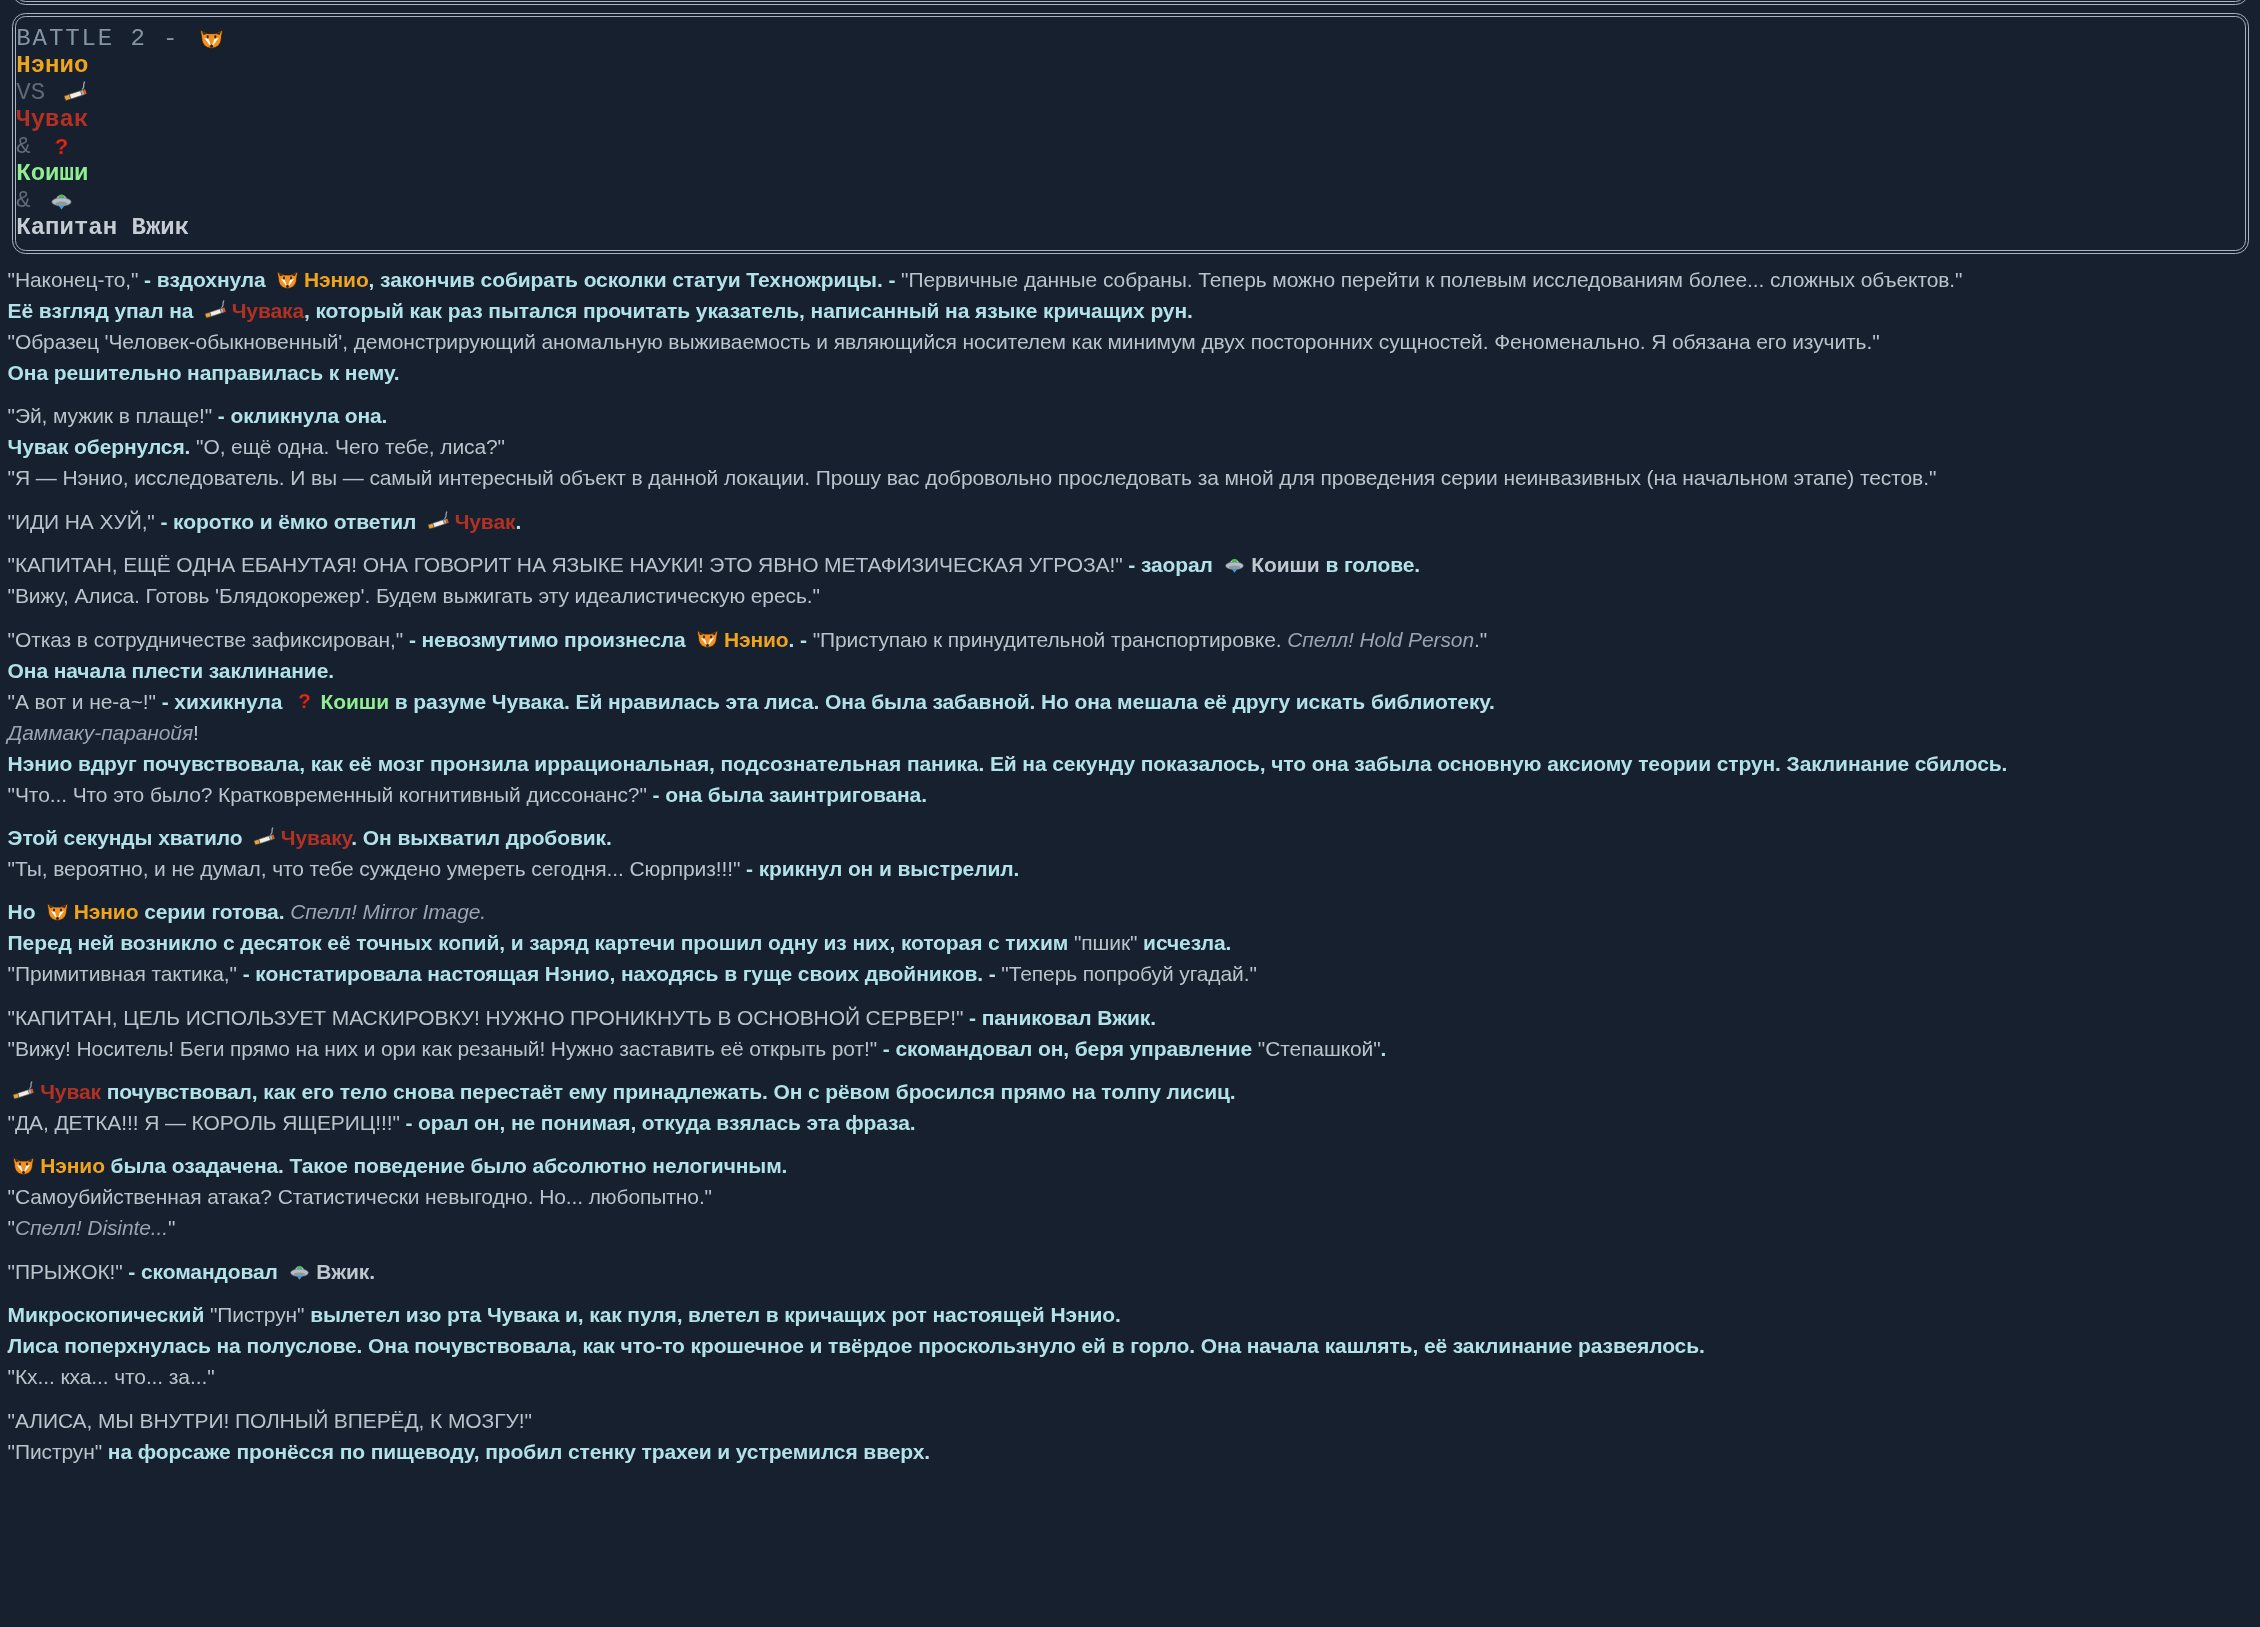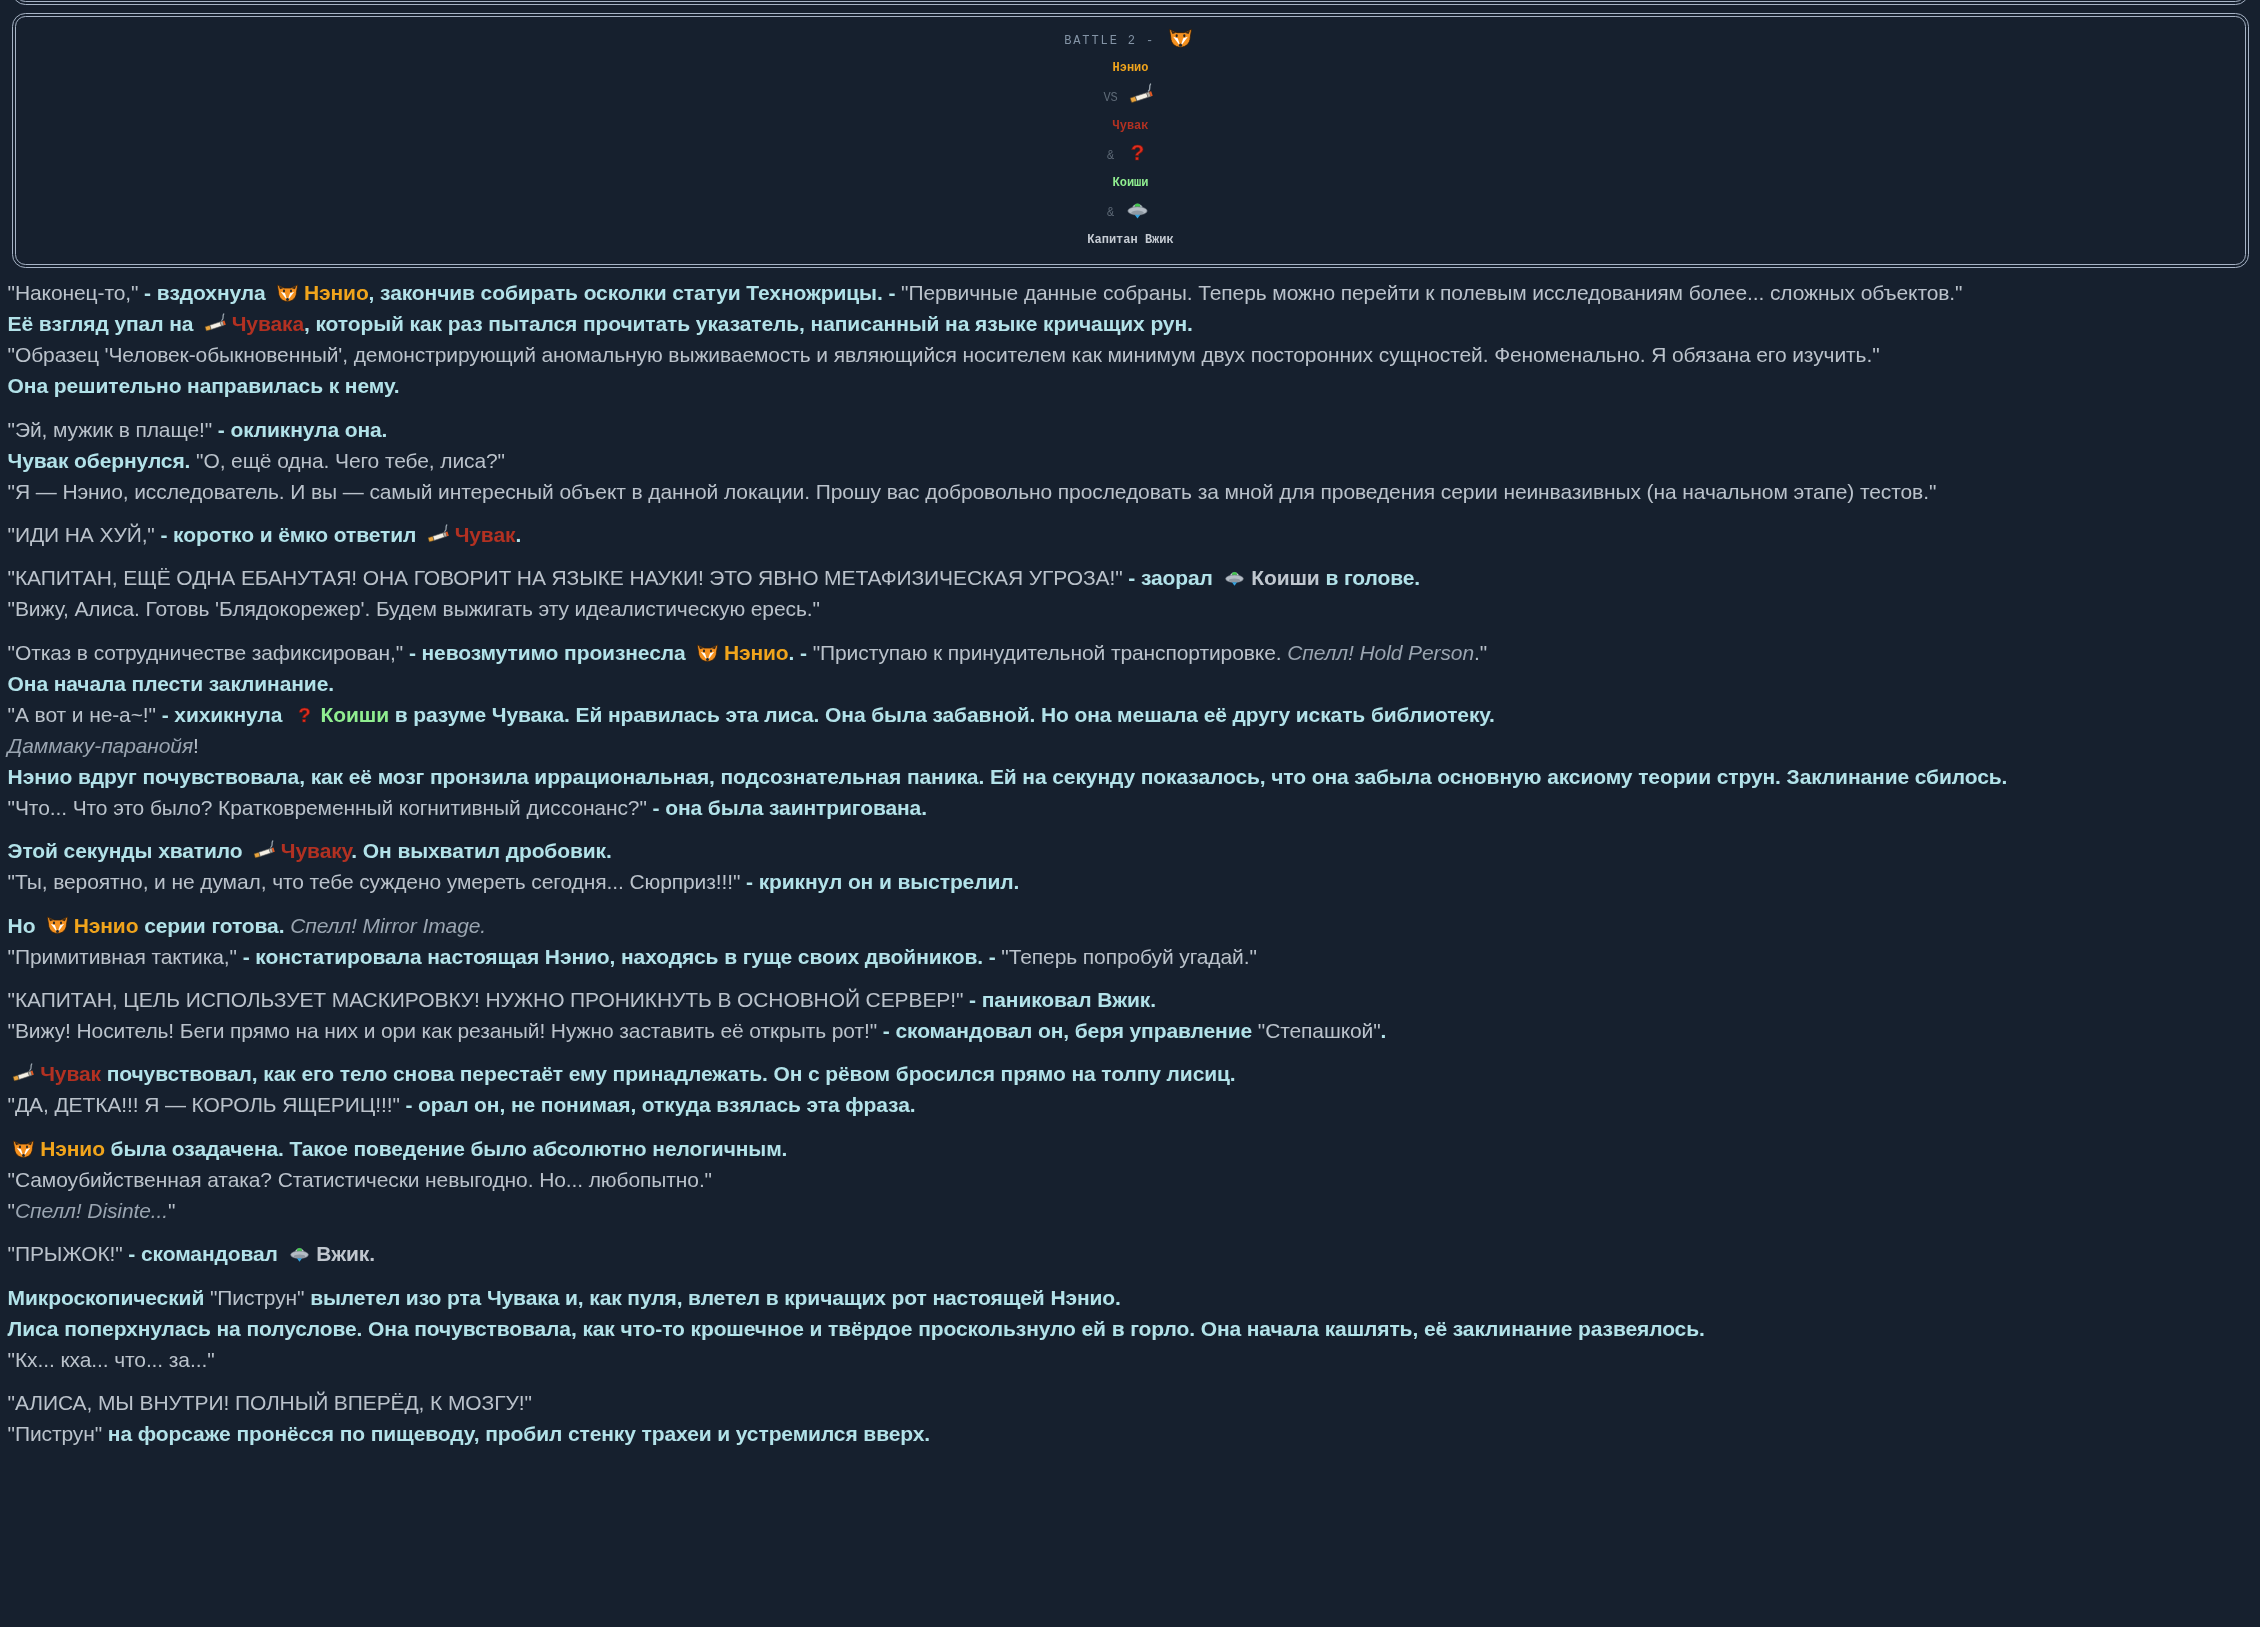--- a/index.html
+++ b/index.html
@@ -12,21 +12,21 @@
   body{
     width:2261px;height:1628px;overflow:hidden;position:relative;
     background:var(--c-background);
     font-family:"Liberation Sans",sans-serif;
   }
   .dbox{border:1px solid var(--c-border);border-radius:13.4px;padding:1.9px;box-sizing:border-box}
   .dbox-in{border:1px solid var(--c-border);border-radius:10.5px;box-sizing:border-box;height:100%}
   #top-partial{position:absolute;top:-42px;left:12.4px;right:12.4px;height:47px}
   #header-box{margin:13.4px 12.4px 0 12.4px}
   #battle-header{
-    text-align:center;font-family:"Liberation Mono",monospace;font-size:12px;
+    text-align:left;font-family:"Liberation Mono",monospace;font-size:24px;
     line-height:27px;padding:7.6px 0 9.6px 0;
   }
   #battle-header .line{white-space:nowrap}
   #story{margin:9.6px 9.6px 0 7.6px;font-size:21px;line-height:31px;letter-spacing:-0.1px}
   .para{margin:0 0 12.4px 0}
   .s-title{color:var(--c-title);letter-spacing:1.9px}
   .s-dim{color:var(--c-dim)}
   .s-cap{color:var(--c-vzhik_header);font-weight:bold}
   .s-n{color:var(--c-narration);font-weight:bold}
   .s-q{color:var(--c-quote);font-weight:normal}
@@ -143,20 +143,21 @@
     <div class="para">
       <div class="line"><span class="s-n">Этой секунды хватило </span><svg class="emoji" viewBox="0 0 24 24" width="23" height="23">
           <use xlink:href="#icon-cig"></use>
         </svg><span class="s-chuvak">Чуваку</span><span class="s-n">. Он выхватил дробовик.</span></div>
       <div class="line"><span class="s-q">"Ты, вероятно, и не думал, что тебе суждено умереть сегодня... Сюрприз!!!" </span><span class="s-n">- крикнул он и выстрелил.</span></div>
     </div>
     <div class="para">
       <div class="line"><span class="s-n">Но </span><svg class="emoji" viewBox="0 0 24 24" width="23" height="23">
           <use xlink:href="#icon-fox"></use>
         </svg><span class="s-nenio">Нэнио</span><span class="s-n"> серии готова. </span><span class="s-i">Спелл! Mirror Image</span><span class="s-i">.</span></div>
+      <div class="line"><span class="s-n">Перед ней возникло с десяток её точных копий, и заряд картечи прошил одну из них, которая с тихим </span><span class="s-q">"пшик"</span><span class="s-n"> исчезла.</span></div>
       <div class="line"><span class="s-q">"Примитивная тактика," </span><span class="s-n">- констатировала настоящая Нэнио, находясь в гуще своих двойников. - </span><span class="s-q">"Теперь попробуй угадай."</span></div>
     </div>
     <div class="para">
       <div class="line"><span class="s-q">"КАПИТАН, ЦЕЛЬ ИСПОЛЬЗУЕТ МАСКИРОВКУ! НУЖНО ПРОНИКНУТЬ В ОСНОВНОЙ СЕРВЕР!" </span><span class="s-n">- паниковал Вжик.</span></div>
       <div class="line"><span class="s-q">"Вижу! Носитель! Беги прямо на них и ори как резаный! Нужно заставить её открыть рот!" </span><span class="s-n">- скомандовал он, беря управление </span><span class="s-q">"Степашкой"</span><span class="s-n">.</span></div>
     </div>
     <div class="para">
       <div class="line"><svg class="emoji" viewBox="0 0 24 24" width="23" height="23">
           <use xlink:href="#icon-cig"></use>
         </svg><span class="s-chuvak">Чувак</span><span class="s-n"> почувствовал, как его тело снова перестаёт ему принадлежать. Он с рёвом бросился прямо на толпу лисиц.</span></div>

